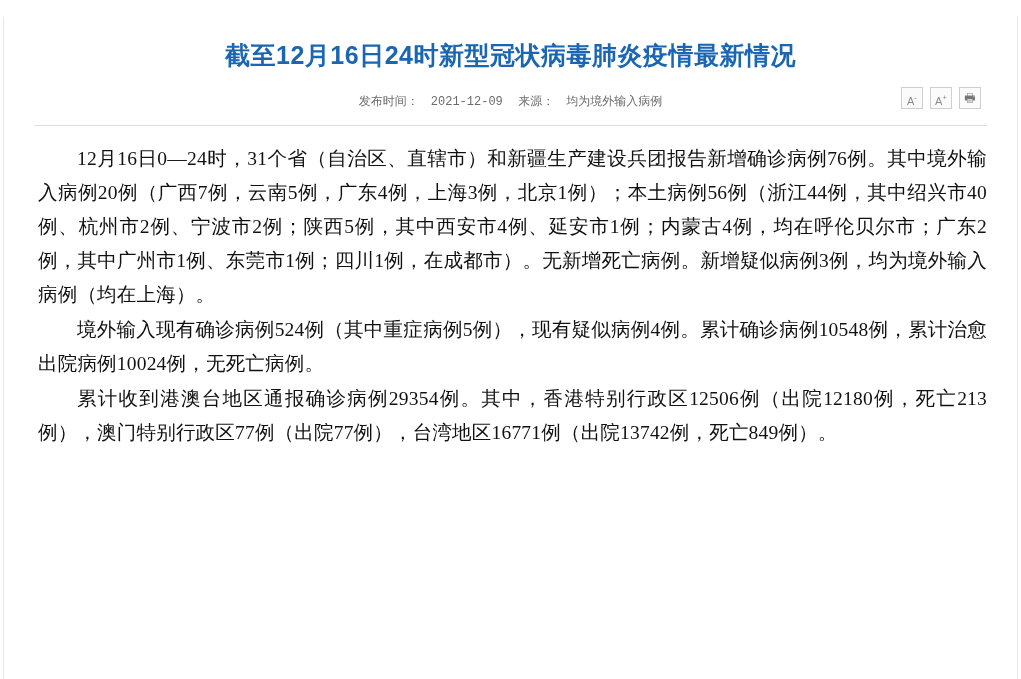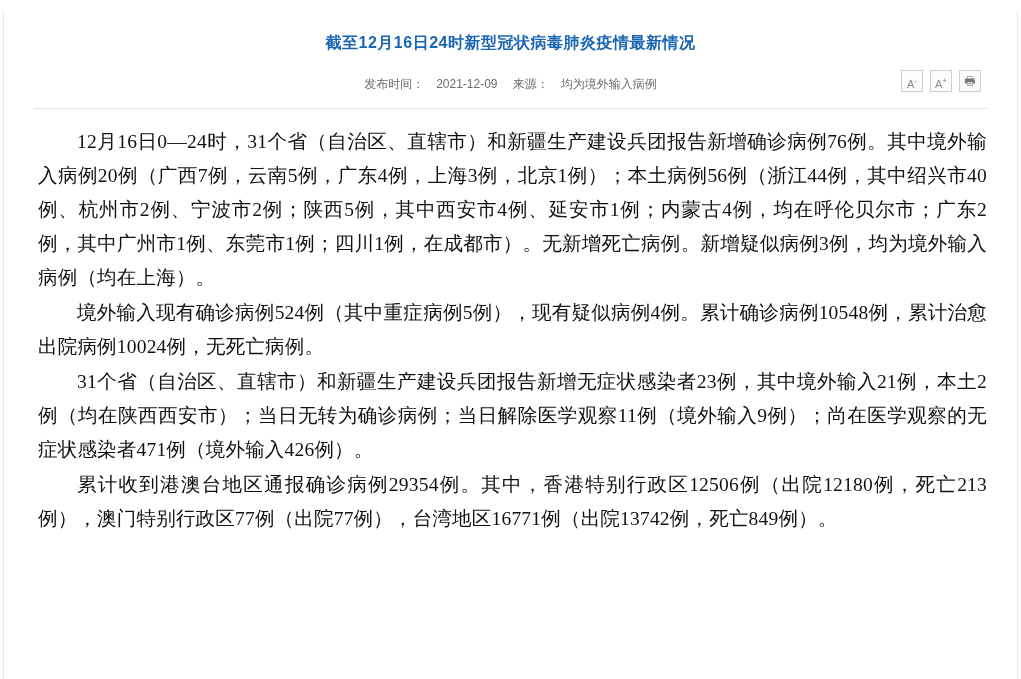--- a/index.html
+++ b/index.html
@@ -36,21 +36,21 @@
     width: 1px;
     background: #e8e8e8;
   }
   .article {
     padding: 0 34px;
     box-sizing: border-box;
   }
   .title {
     text-align: center;
     font-family: "Liberation Sans", "DejaVu Sans", sans-serif;
-    font-size: 16px;
+    font-size: 25px;
     font-weight: bold;
     color: #1a66b3;
     letter-spacing: 0.5px;
     padding-top: 22px;
     line-height: 1.3;
   }
   .meta-row {
     margin-top: 18px;
     position: relative;
     height: 30px;
@@ -58,20 +58,21 @@
     font-size: 12px;
     color: #6b6b6b;
   }
   .meta-center {
     text-align: center;
     line-height: 20px;
     padding-top: 2px;
   }
   .meta-center span {
     margin: 0 6px;
+    font-family: Liberation Mono, monospace;
   }
   .meta-tools {
     position: absolute;
     right: 6px;
     top: -2px;
     display: flex;
     align-items: center;
     gap: 7px;
   }
   .tool-btn {
@@ -142,18 +143,17 @@
           <span>🖶</span>
         </div>
       </div>
     </div>
 
     <div class="divider"></div>
 
     <div class="content">
       <p>12月16日0—24时，31个省（自治区、直辖市）和新疆生产建设兵团报告新增确诊病例76例。其中境外输入病例20例（广西7例，云南5例，广东4例，上海3例，北京1例）；本土病例56例（浙江44例，其中绍兴市40例、杭州市2例、宁波市2例；陕西5例，其中西安市4例、延安市1例；内蒙古4例，均在呼伦贝尔市；广东2例，其中广州市1例、东莞市1例；四川1例，在成都市）。无新增死亡病例。新增疑似病例3例，均为境外输入病例（均在上海）。</p>
       <p>境外输入现有确诊病例524例（其中重症病例5例），现有疑似病例4例。累计确诊病例10548例，累计治愈出院病例10024例，无死亡病例。</p>
-      <p>31个省（自治区、直辖市）和新疆生产建设兵团报告新增无症状感染者23例，其中境外输入21例，本土2例（均在陕西西安市）；当日无转为确诊病例；当日解除医学观察11例（境外输入9例）；尚在医学观察的无症状感染者471例（境外输入426例）。</p>
       <p>累计收到港澳台地区通报确诊病例29354例。其中，香港特别行政区12506例（出院12180例，死亡213例），澳门特别行政区77例（出院77例），台湾地区16771例（出院13742例，死亡849例）。</p>
     </div>
 
   </div>
 </div>
 
 </body></html>

